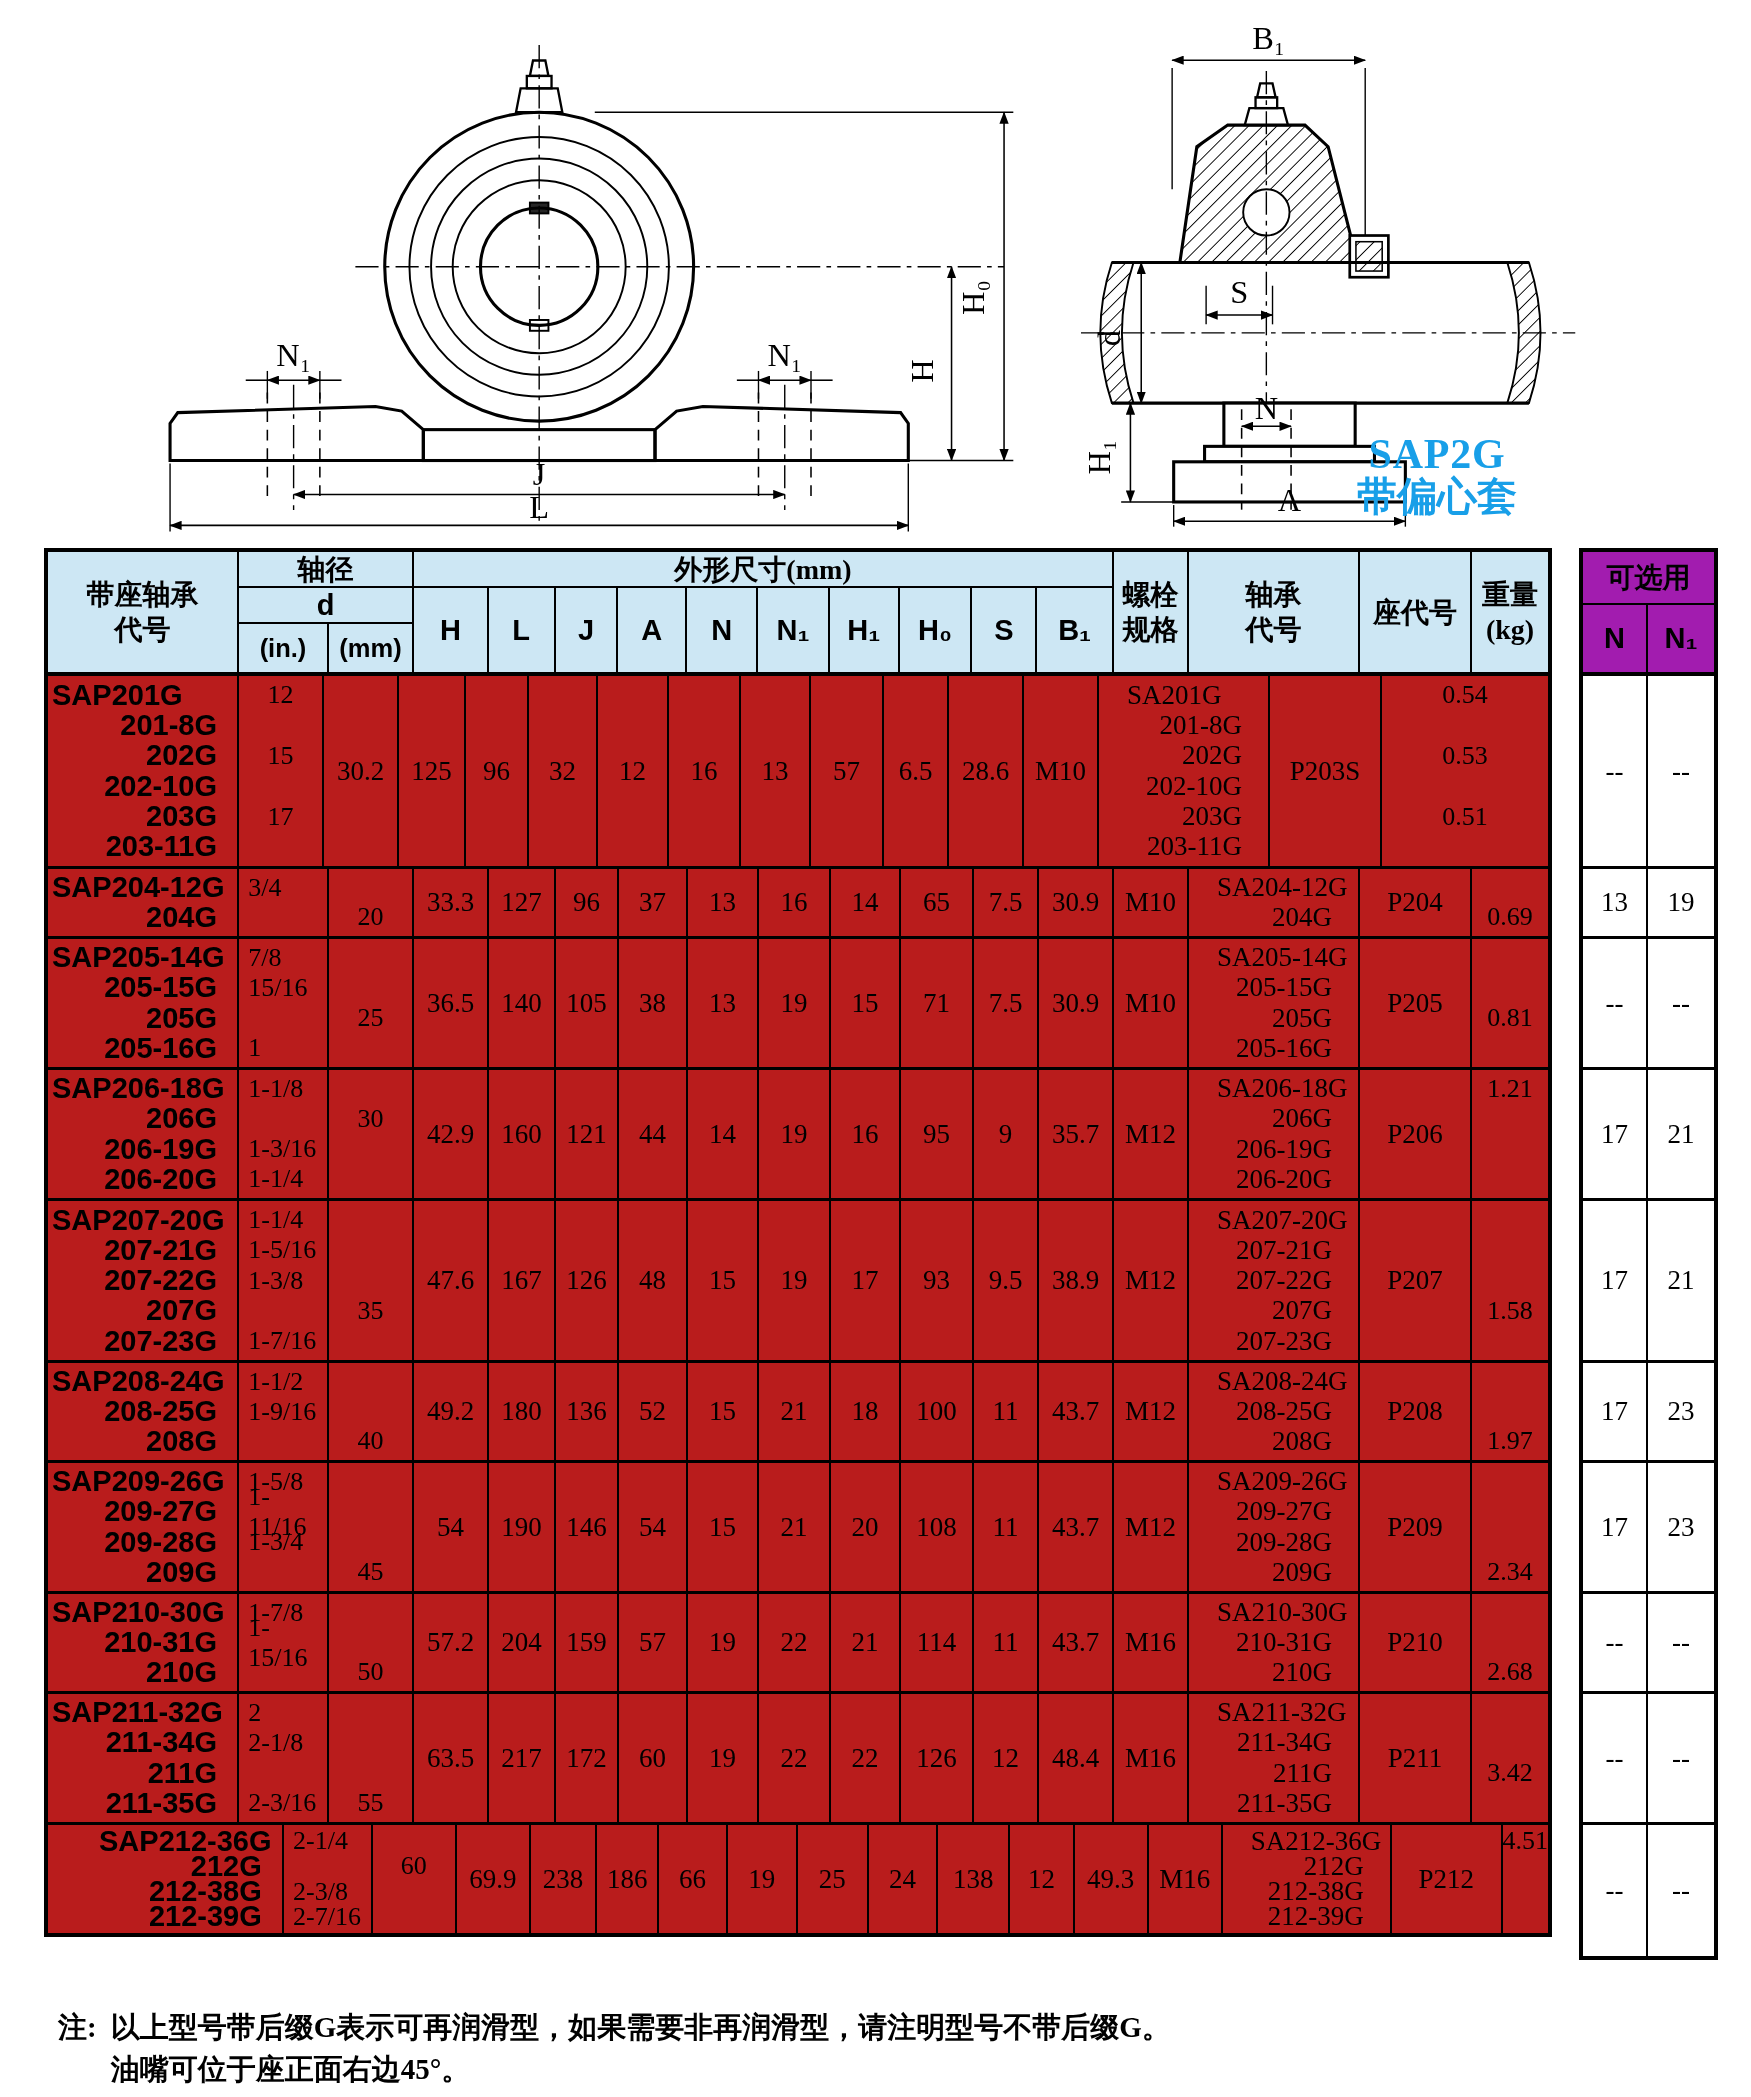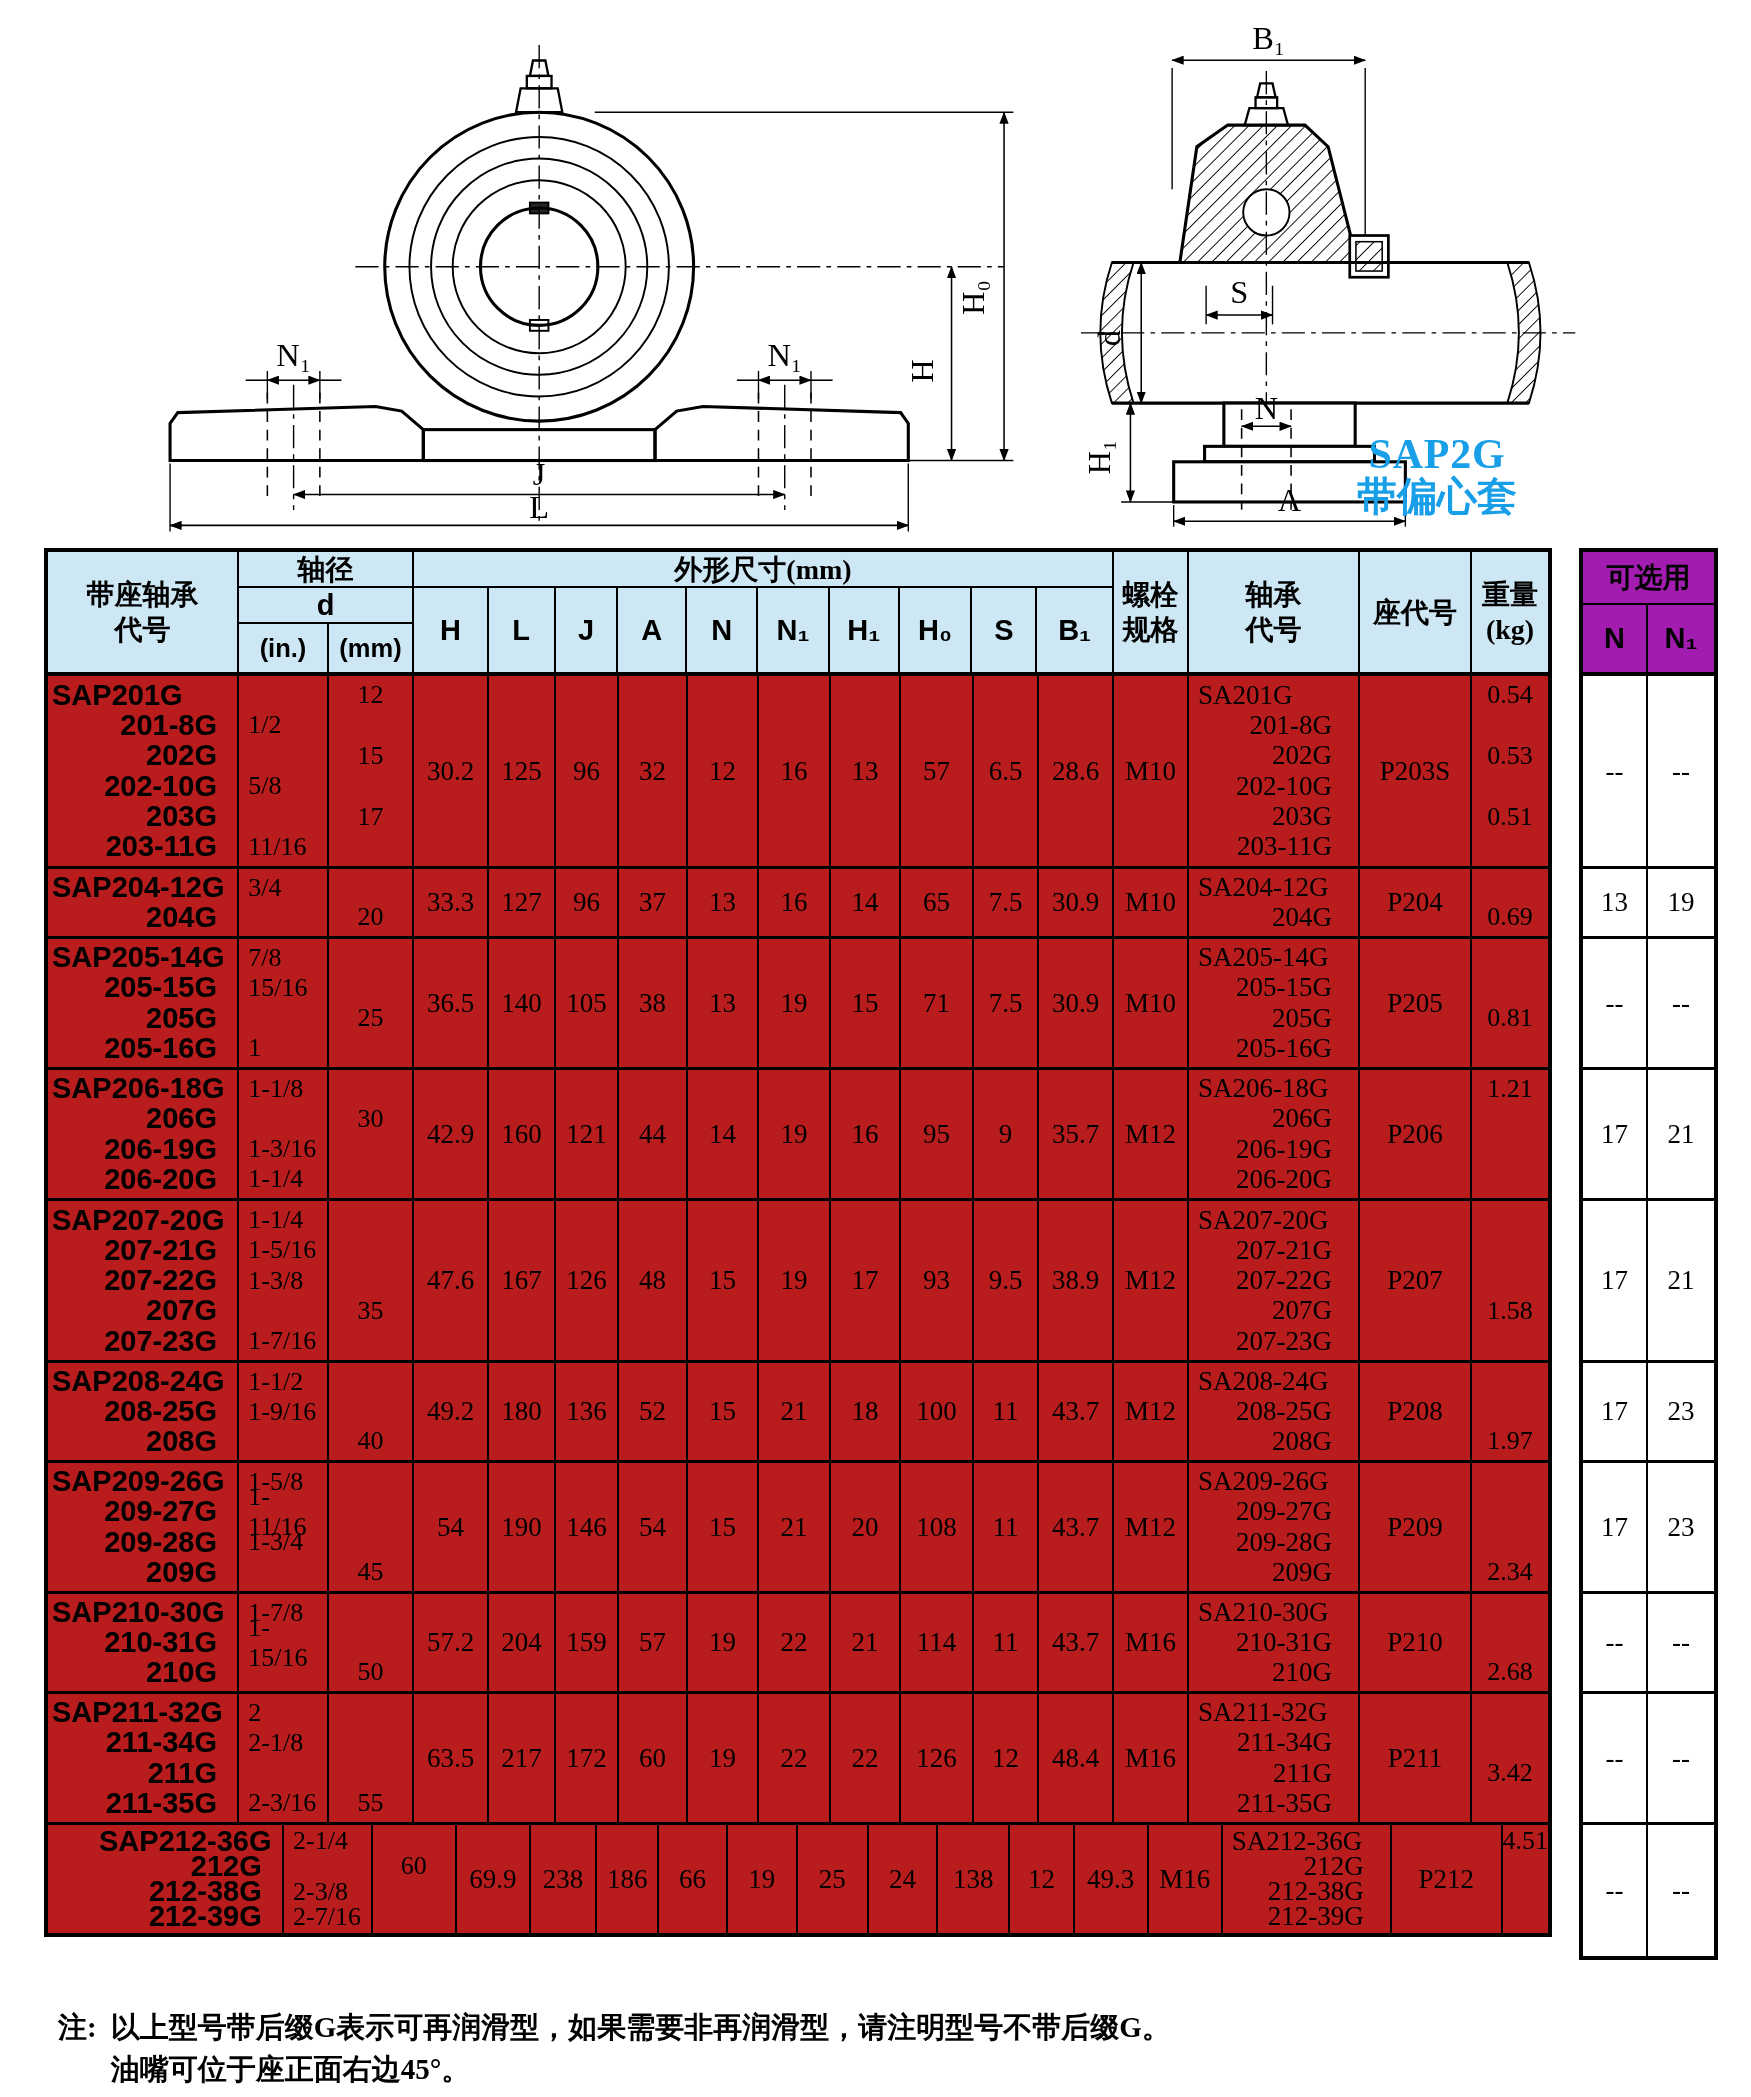--- a/index.html
+++ b/index.html
@@ -54,21 +54,21 @@
   .c-bolt{width:75px;}
   .c-bearing{width:171px;}
   .c-seat{width:112px;}
   .c-weight{flex:1;}
   .trow{display:flex;border-bottom:3.1px solid #000;}
   .trow:last-child{border-bottom:none;}
   .lines{display:flex;flex-direction:column;padding:3.9px 0;}
   .ln{flex:1;display:flex;align-items:center;min-height:0;font-size:26px;}
   .ln.first{justify-content:flex-start;padding-left:4px;font-family:"Liberation Sans","DejaVu Sans",sans-serif;font-weight:bold;font-size:29px;}
   .ln.sub{justify-content:flex-end;padding-right:20px;font-family:"Liberation Sans","DejaVu Sans",sans-serif;font-weight:bold;font-size:29px;}
-  .ln.bfirst{justify-content:flex-start;padding-left:9px;font-size:27px;}
+  .ln.bfirst{justify-content:flex-start;padding-left:28px;font-size:27px;}
   .ln.bsub{justify-content:flex-end;padding-right:26px;font-size:27px;}
   .ln.inch{justify-content:flex-start;padding-left:9.3px;}
   .ln.cen{justify-content:center;}
   .vcell{display:flex;align-items:center;justify-content:center;font-size:27px;}
   
   .ot-head{height:124px;display:flex;flex-direction:column;border-bottom:4.6px solid #000;background:#a21caf;}
   .ot-top{height:53px;display:flex;align-items:center;justify-content:center;border-bottom:2.3px solid #000;}
   .ot-bot{flex:1;display:flex;}
   .oc{width:65px;display:flex;align-items:center;justify-content:center;}
   .oc:last-child{width:auto;flex:1;}
@@ -262,28 +262,20 @@
     <div>
         <div class="trow" style="height: 193px;">
           <div class="lines br3 c-name">
             <div class="ln first">SAP201G</div>
             <div class="ln sub">201-8G</div>
             <div class="ln sub">202G</div>
             <div class="ln sub">202-10G</div>
             <div class="ln sub">203G</div>
             <div class="ln sub">203-11G</div>
           </div>
-          <div class="lines br3 c-in">
-            <div class="ln inch"></div>
-            <div class="ln inch">1/2</div>
-            <div class="ln inch"></div>
-            <div class="ln inch">5/8</div>
-            <div class="ln inch"></div>
-            <div class="ln inch">11/16</div>
-          </div>
           <div class="lines br3 c-mm">
             <div class="ln cen">12</div>
             <div class="ln cen"></div>
             <div class="ln cen">15</div>
             <div class="ln cen"></div>
             <div class="ln cen">17</div>
             <div class="ln cen"></div>
           </div>
           <div class="vcell c-H br3">30.2</div>
           <div class="vcell c-L br3">125</div>

